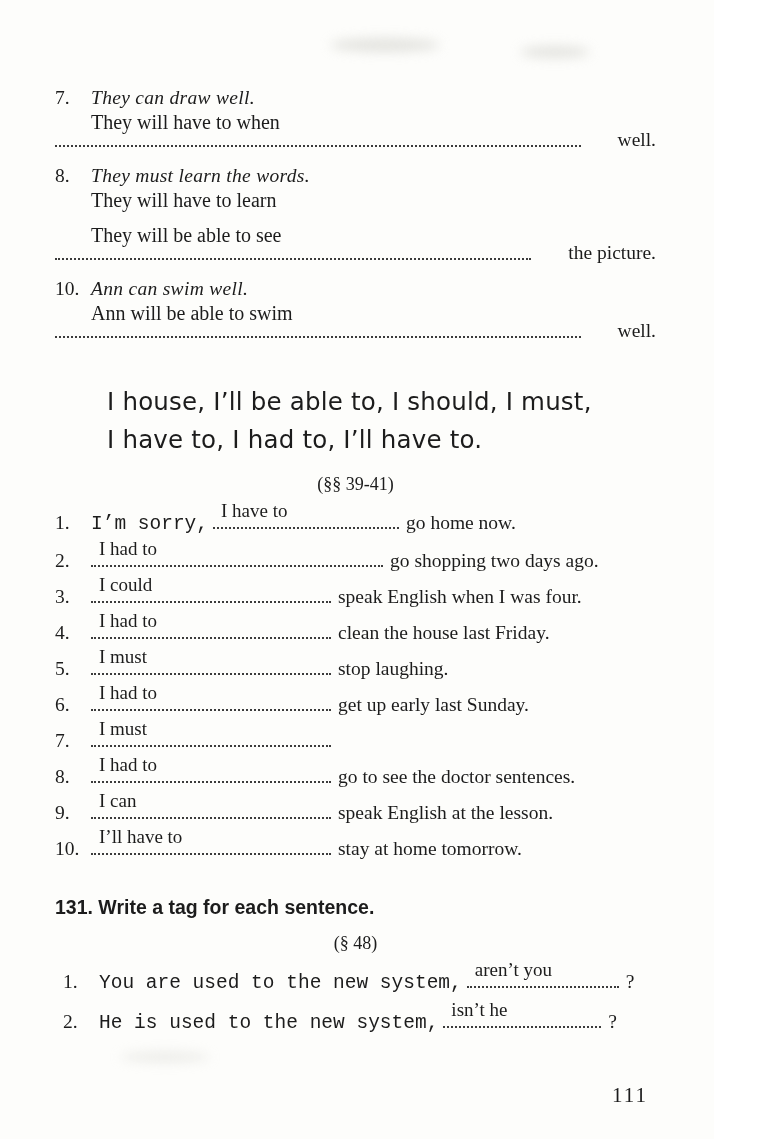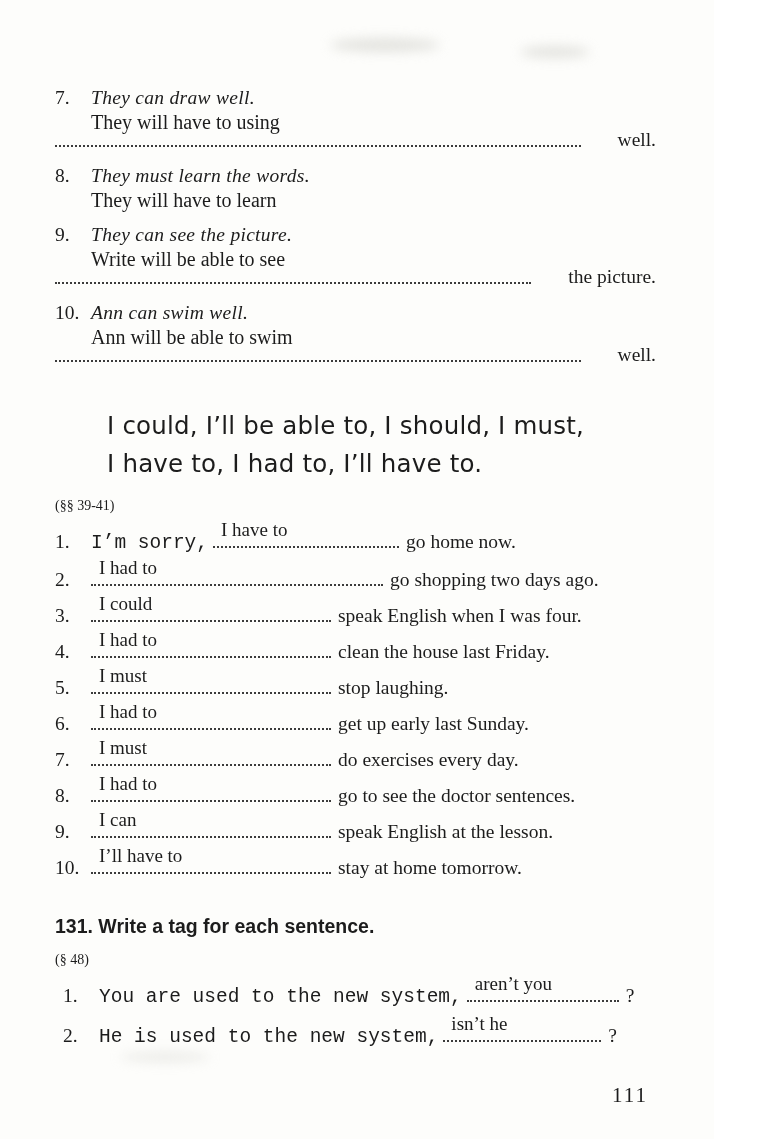--- a/index.html
+++ b/index.html
@@ -60,22 +60,23 @@
   .h130 {
     margin: 40px 0 14px 0;
     font-family: "Liberation Sans", sans-serif;
     line-height: 35px;
   }
   .h130 .hb { font-weight: bold; font-size: 19.5px; }
   .h130 .hm { font-family: "DejaVu Sans", sans-serif; font-weight: 400; font-size: 24.5px; letter-spacing: .2px; }
   .h130 .cont { padding-left: 52px; }
 
   .ref {
-    font-size: 14px;
+    font-size: 18px;
     margin: 0 0 16px 0;
+    text-align: center;
   }
 
   
   .row {
     font-size: 19.5px;
     line-height: 23px;
     margin-bottom: 13px;
     white-space: nowrap;
   }
   .row .pre { margin-right: 5px; font-family: Liberation Mono, monospace; }
@@ -126,39 +127,36 @@
   <div class="smudge sm3"></div>
 
   <div class="content">
 
     <section>
 
       <div class="prev-item">
         <div class="line1">
           <span class="num">7.</span><span class="prompt">They can draw well.</span>
         </div>
-        <div class="answer-line">They will have to using</div>
+        <div class="answer-line">They will have to when</div>
         <div class="dots-line">
           <span class="dots-fill"></span>
             <span class="tail">well.</span>
         </div>
       </div>
 
       <div class="prev-item">
         <div class="line1">
           <span class="num">8.</span><span class="prompt">They must learn the words.</span>
         </div>
         <div class="answer-line">They will have to learn</div>
       </div>
 
       <div class="prev-item">
-        <div class="line1">
-          <span class="num">9.</span><span class="prompt">They can see the picture.</span>
-        </div>
-        <div class="answer-line">Write will be able to see</div>
+        <div class="answer-line">They will be able to see</div>
         <div class="dots-line">
           <span class="dots-fill"></span>
             <span class="tail">the picture.</span>
         </div>
       </div>
 
       <div class="prev-item">
         <div class="line1">
           <span class="num">10.</span><span class="prompt">Ann can swim well.</span>
         </div>
@@ -167,21 +165,21 @@
           <span class="dots-fill"></span>
             <span class="tail">well.</span>
         </div>
       </div>
 
     </section>
 
     <section>
       <div class="h130">
         <div class="cont">
-          <span class="hm">I could, I’ll be able to, I should, I must,</span>
+          <span class="hm">I house, I’ll be able to, I should, I must,</span>
         </div>
         <div class="cont">
           <span class="hm">I have to, I had to, I’ll have to.</span>
         </div>
       </div>
 
       <div class="ref">(§§ 39-41)</div>
 
       <div class="row">
         <span class="num">1.</span><span class="pre">I’m sorry,</span><span class="blank bw1"><span class="ans">I have to</span></span><span class="tail">go home now.</span>
@@ -195,21 +193,21 @@
       <div class="row">
         <span class="num">4.</span><span class="blank bw"><span class="ans">I had to</span></span><span class="tail">clean the house last Friday.</span>
       </div>
       <div class="row">
         <span class="num">5.</span><span class="blank bw"><span class="ans">I must</span></span><span class="tail">stop laughing.</span>
       </div>
       <div class="row">
         <span class="num">6.</span><span class="blank bw"><span class="ans">I had to</span></span><span class="tail">get up early last Sunday.</span>
       </div>
       <div class="row">
-        <span class="num">7.</span><span class="blank bw"><span class="ans">I must</span></span><span class="tail">do exercises every day.</span>
+        <span class="num">7.</span><span class="blank bw"><span class="ans">I must</span></span>
       </div>
       <div class="row">
         <span class="num">8.</span><span class="blank bw"><span class="ans">I had to</span></span><span class="tail">go to see the doctor sentences.</span>
       </div>
       <div class="row">
         <span class="num">9.</span><span class="blank bw"><span class="ans">I can</span></span><span class="tail">speak English at the lesson.</span>
       </div>
       <div class="row">
         <span class="num">10.</span><span class="blank bw"><span class="ans">I’ll have to</span></span><span class="tail">stay at home tomorrow.</span>
       </div>

